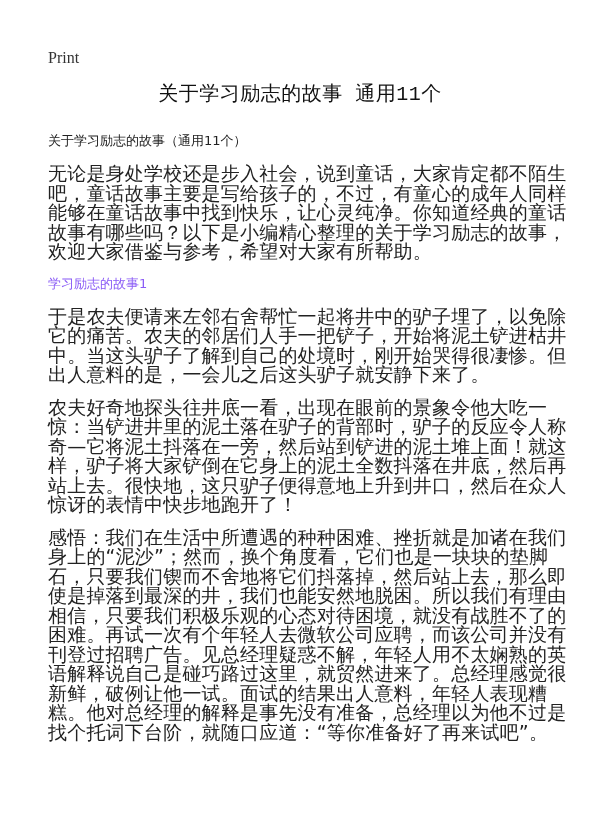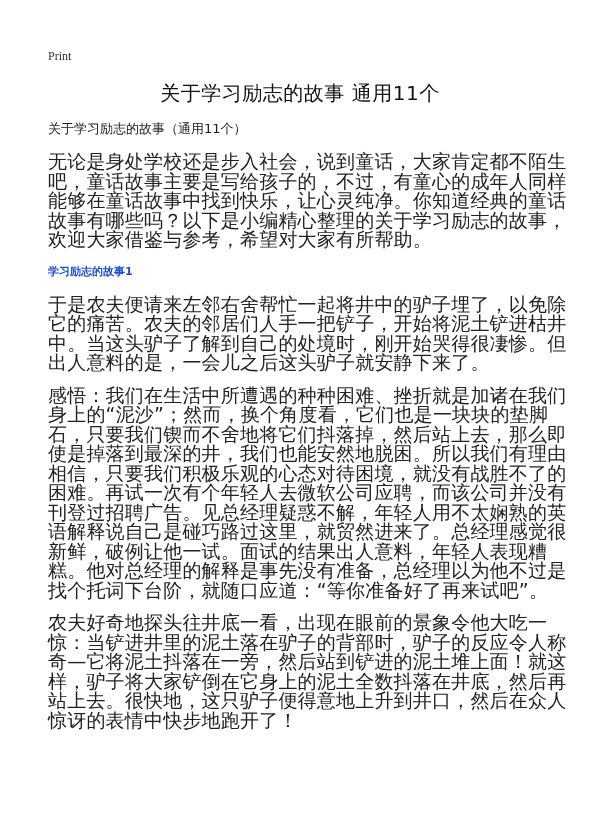--- a/index.html
+++ b/index.html
@@ -1,34 +1,34 @@
 <!DOCTYPE html>
 <html><head>
 <meta charset="utf-8">
 <style>
   html, body { margin: 0; padding: 0; background: #ffffff; }
   body { width: 600px; height: 828px; overflow: hidden; position: relative;
          font-family: "DejaVu Sans", "Liberation Sans", sans-serif; color: #222; }
   .print { position: absolute; left: 48px; top: 49px; font-family: "Liberation Serif", serif;
-           font-size: 12px; color: #333; }
+           font-size: 16px; color: #333; }
   .title { position: absolute; left: 0; width: 600px; top: 80px; text-align: center;
            font-size: 20px; color: #111; letter-spacing: 0.5px; }
   .content { position: absolute; left: 48px; top: 120px; width: 520px; }
-  .subtitle { font-size: 13px; line-height: 18px; margin: 0 0 14px 0; color: #222; }
+  .subtitle { font-size: 13px; line-height: 18px; margin: 12px 0 14px 0; color: #222; }
   p.body { font-size: 19px; line-height: 19.5px; margin: 0 0 13px 0; color: #222;
            letter-spacing: 0.2px; }
-  .h { font-weight: bold; font-size: 11px; line-height: 18px; margin: 0 0 14px 0; color: #1d4ed8; }
+  .h { font-weight: normal; font-size: 13px; line-height: 18px; margin: 0 0 14px 0; color: #8b5cf6; }
 </style>
 </head>
 <body>
 
 <div class="print">Print</div>
 
-<h1 class="title" style="margin:0;font-weight:normal;">关于学习励志的故事 通用11个</h1>
+<h1 class="title" style="margin:0;font-weight:normal;font-family:Liberation Mono, monospace;">关于学习励志的故事 通用11个</h1>
 
 <div class="content">
   <div class="subtitle">关于学习励志的故事（通用11个）</div>
   <p class="body">无论是身处学校还是步入社会，说到童话，大家肯定都不陌生吧，童话故事主要是写给孩子的，不过，有童心的成年人同样能够在童话故事中找到快乐，让心灵纯净。你知道经典的童话故事有哪些吗？以下是小编精心整理的关于学习励志的故事，欢迎大家借鉴与参考，希望对大家有所帮助。</p>
   <div class="h">学习励志的故事1</div>
   <p class="body">于是农夫便请来左邻右舍帮忙一起将井中的驴子埋了，以免除它的痛苦。农夫的邻居们人手一把铲子，开始将泥土铲进枯井中。当这头驴子了解到自己的处境时，刚开始哭得很凄惨。但出人意料的是，一会儿之后这头驴子就安静下来了。</p>
+  <p class="body">农夫好奇地探头往井底一看，出现在眼前的景象令他大吃一惊：当铲进井里的泥土落在驴子的背部时，驴子的反应令人称奇—它将泥土抖落在一旁，然后站到铲进的泥土堆上面！就这样，驴子将大家铲倒在它身上的泥土全数抖落在井底，然后再站上去。很快地，这只驴子便得意地上升到井口，然后在众人惊讶的表情中快步地跑开了！</p>
   <p class="body">感悟：我们在生活中所遭遇的种种困难、挫折就是加诸在我们身上的“泥沙”；然而，换个角度看，它们也是一块块的垫脚石，只要我们锲而不舍地将它们抖落掉，然后站上去，那么即使是掉落到最深的井，我们也能安然地脱困。所以我们有理由相信，只要我们积极乐观的心态对待困境，就没有战胜不了的困难。再试一次有个年轻人去微软公司应聘，而该公司并没有刊登过招聘广告。见总经理疑惑不解，年轻人用不太娴熟的英语解释说自己是碰巧路过这里，就贸然进来了。总经理感觉很新鲜，破例让他一试。面试的结果出人意料，年轻人表现糟糕。他对总经理的解释是事先没有准备，总经理以为他不过是找个托词下台阶，就随口应道：“等你准备好了再来试吧”。</p>
-  <p class="body">农夫好奇地探头往井底一看，出现在眼前的景象令他大吃一惊：当铲进井里的泥土落在驴子的背部时，驴子的反应令人称奇—它将泥土抖落在一旁，然后站到铲进的泥土堆上面！就这样，驴子将大家铲倒在它身上的泥土全数抖落在井底，然后再站上去。很快地，这只驴子便得意地上升到井口，然后在众人惊讶的表情中快步地跑开了！</p>
 </div>
 
 </body></html>

